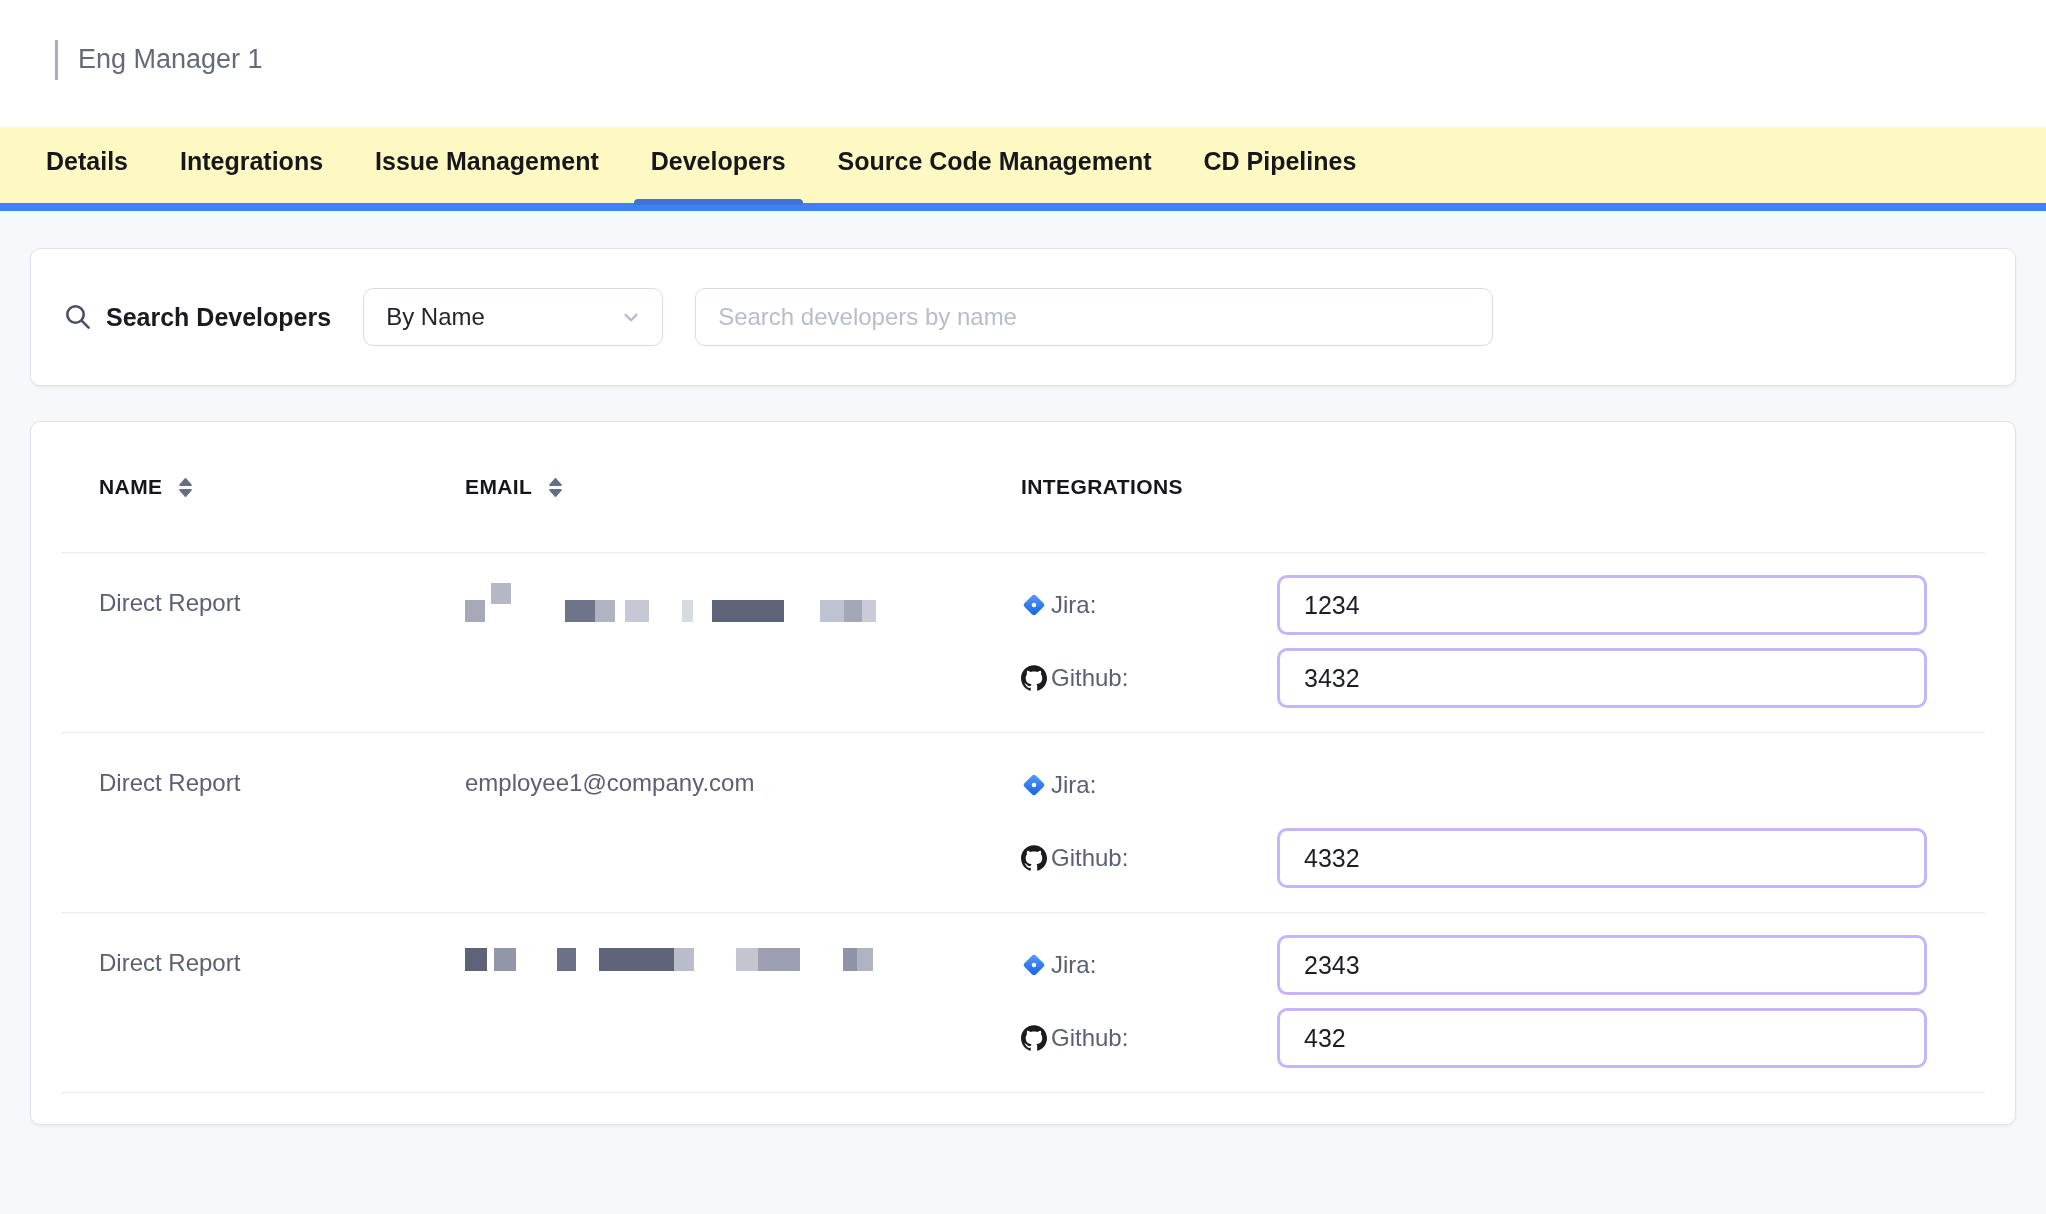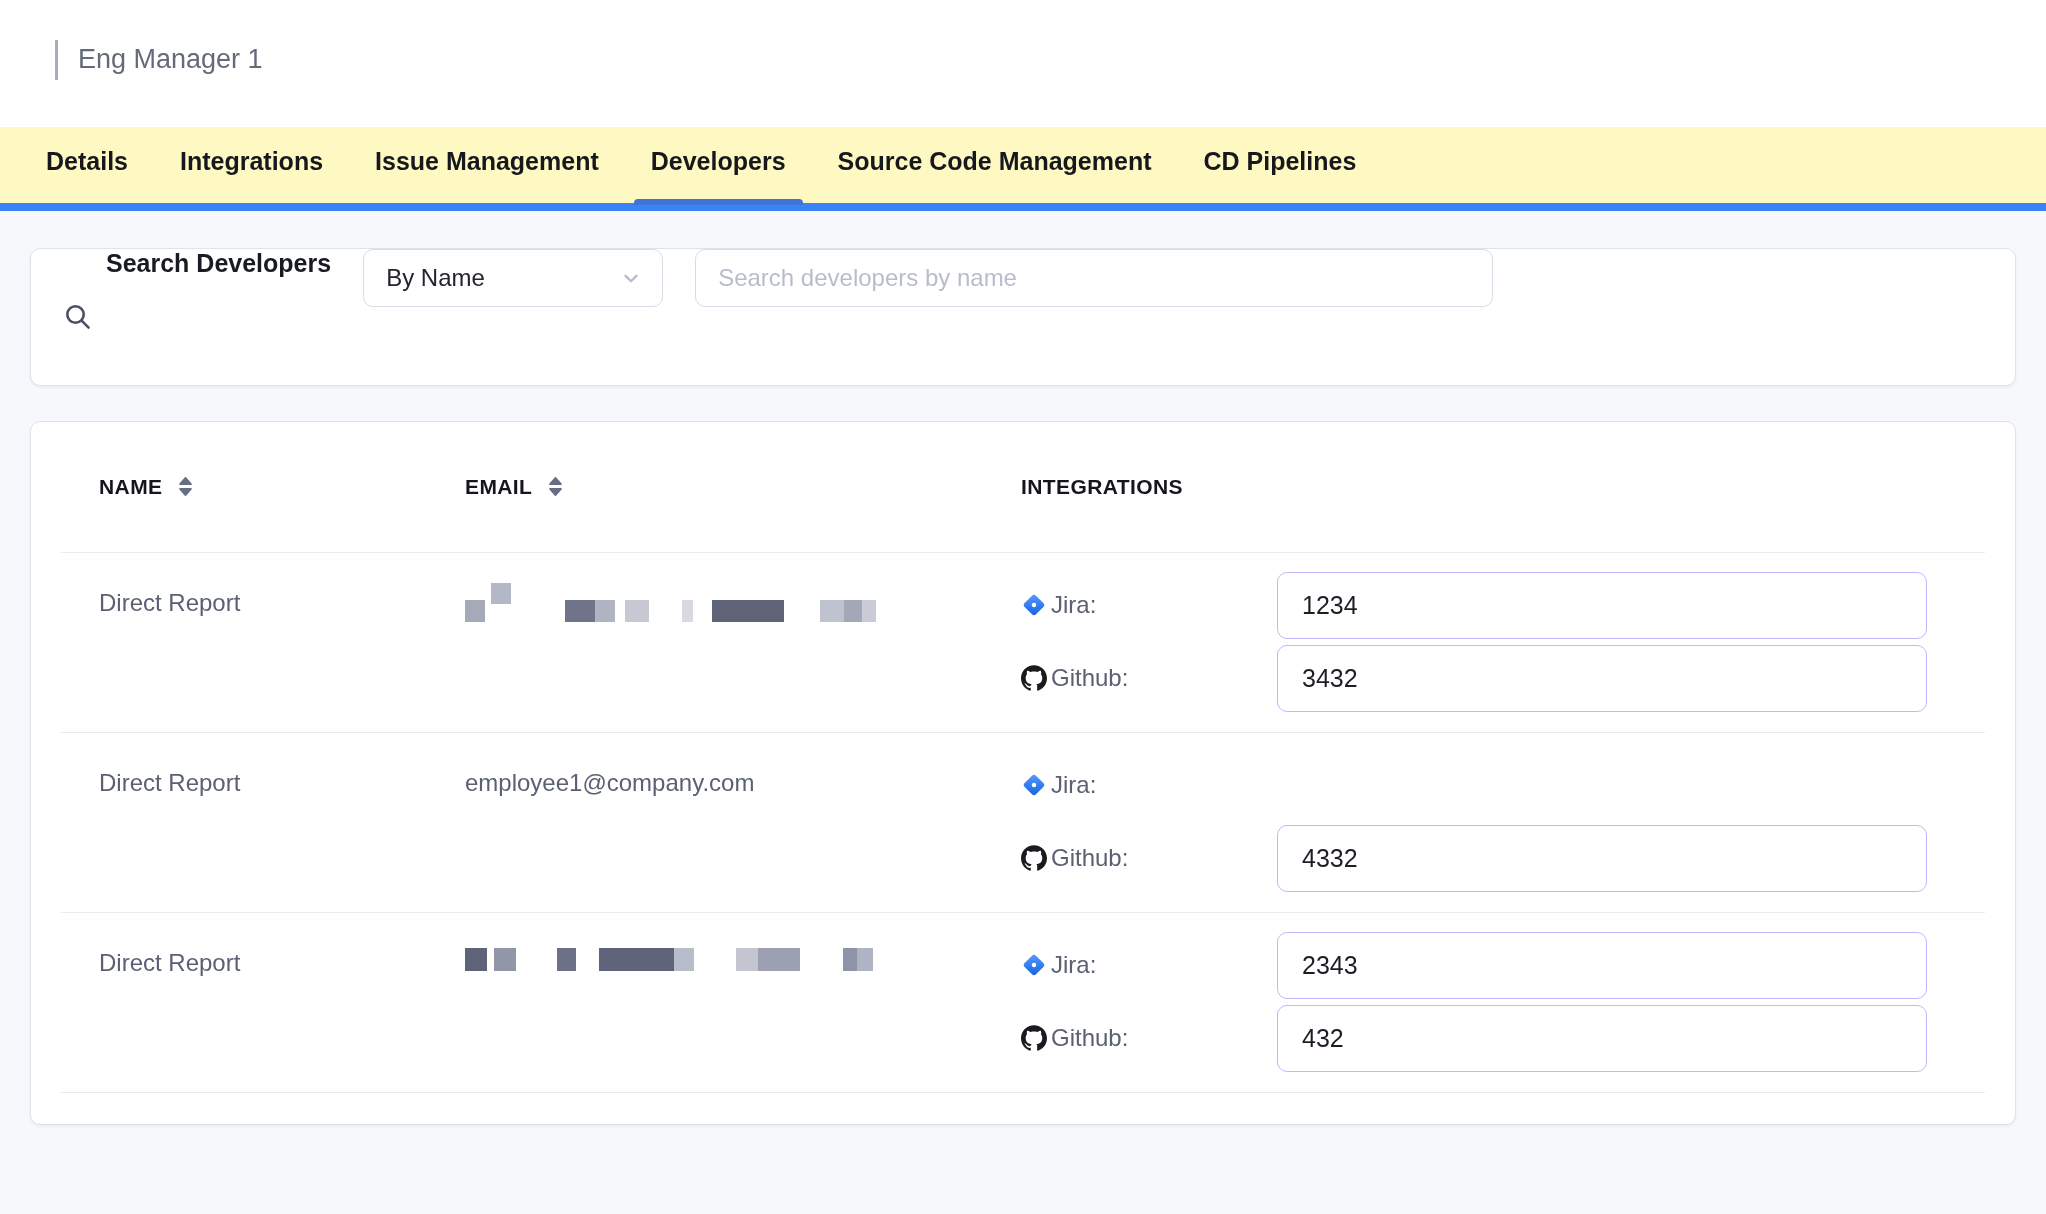--- a/index.html
+++ b/index.html
@@ -68,20 +68,21 @@
   .card {
     background:#fff;
     border:1px solid #dfe2ec;
     border-radius:10px;
     box-shadow:0 2px 3px rgba(30,35,70,0.05);
   }
   
   .search-card {
     height:138px;
     display:flex;
+    align-items:center;
     padding-left:32px;
     margin-bottom:35px;
   }
   .search-label {
     font-size:25px;
     font-weight:700;
     color:#191b22;
     margin-left:13px;
   }
   .filter-select {
@@ -113,21 +114,21 @@
   
   .table-card { padding-bottom:31px; }
   .t-grid {
     display:grid;
     grid-template-columns:366px 556px 1fr;
     padding:0 58px 0 68px;
   }
   .t-head { height:130px; align-items:center; }
   .th {
     display:flex;
-    align-items:flex-start;
+    align-items:flex-end;
     font-size:21px;
     font-weight:700;
     letter-spacing:0.4px;
     color:#14161c;
   }
   .sort-icon { margin-left:14px; cursor:pointer; display:inline-flex; }
   .divider { height:1px; background:#e9ebf1; margin:0 30px; }
   .t-row { height:179px; }
   .cell-text {
     padding-top:36px;
@@ -143,22 +144,22 @@
   }
   .int-label-group {
     width:256px;
     display:flex;
     align-items:center;
   }
   .int-label { font-size:24px; color:#5b6173; margin-left:4px; }
   .int-input {
     flex:1;
     margin-right:30px;
-    height:67px;
-    border:1px solid #c4b5fd;
+    height:60px;
+    border:3px solid #c4b5fd;
     border-radius:10px;
     padding:0 24px;
     font-size:25px;
     color:#1c1e26;
     font-family:"Liberation Sans", sans-serif;
     outline:none;
   }
   
   .redacted {
     position:relative;

